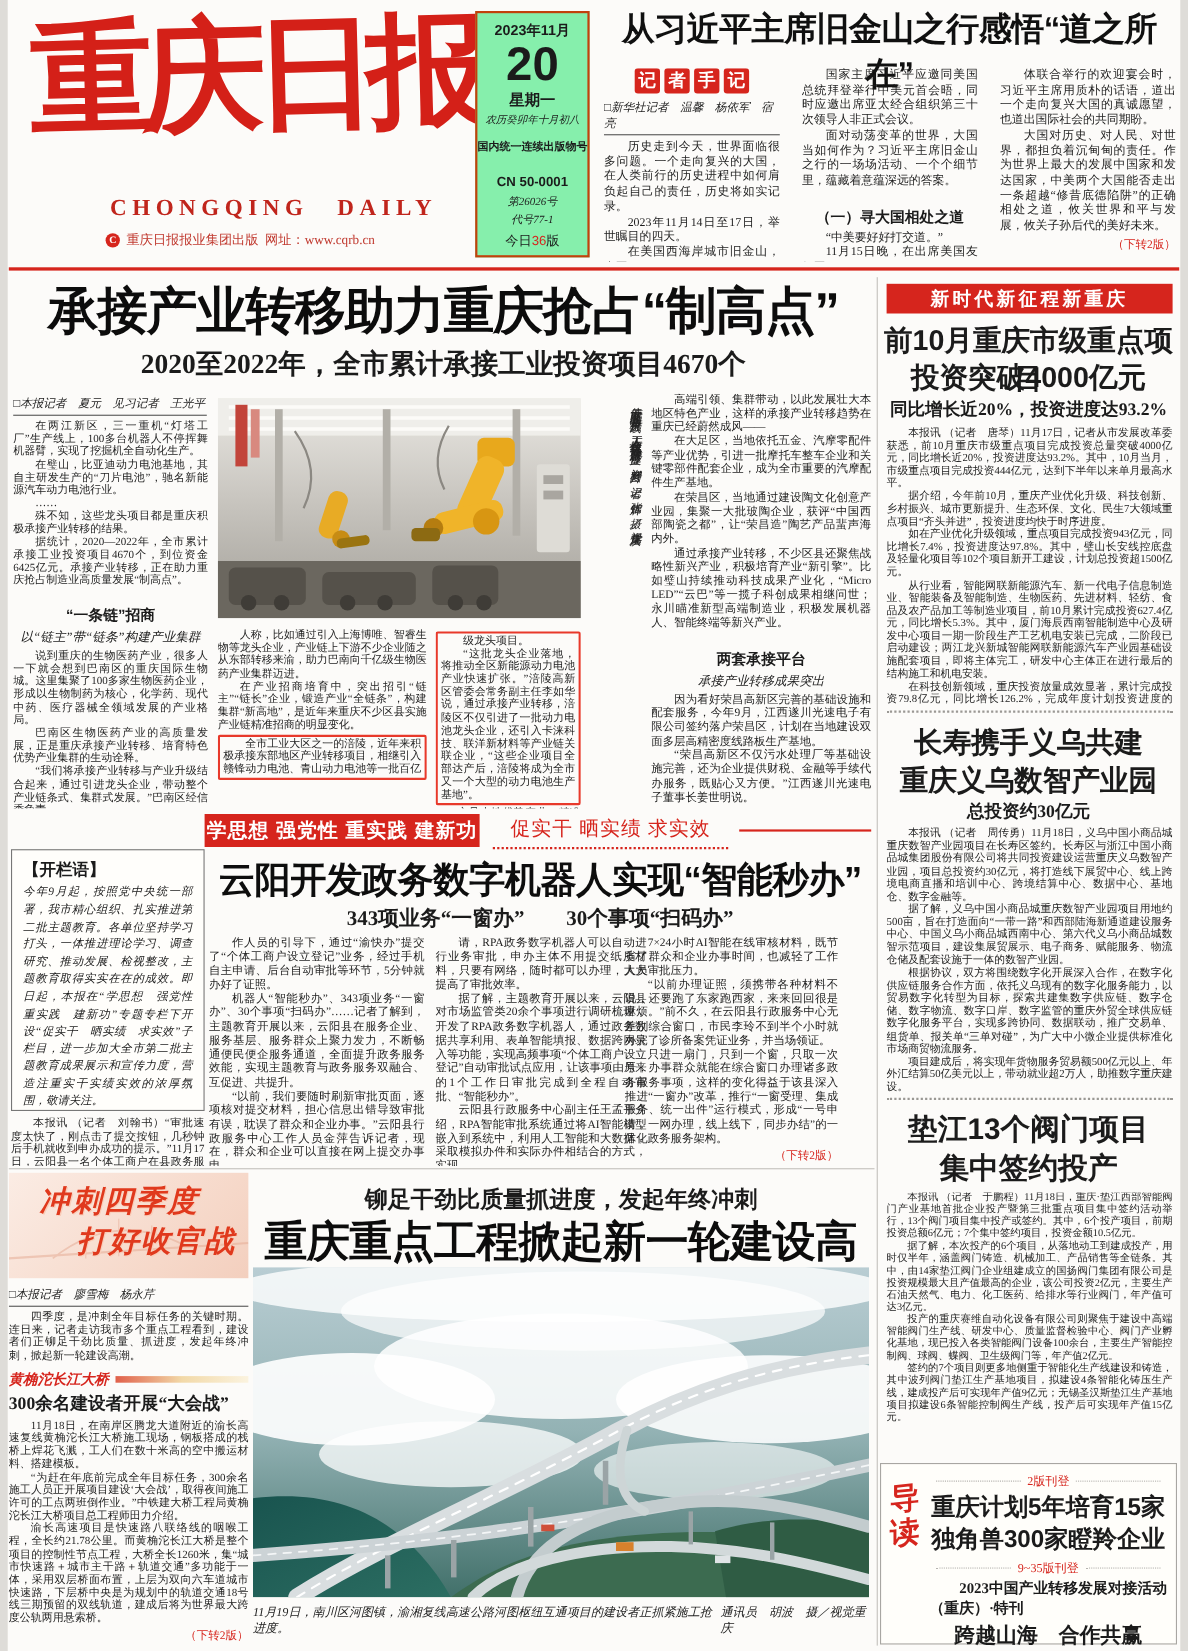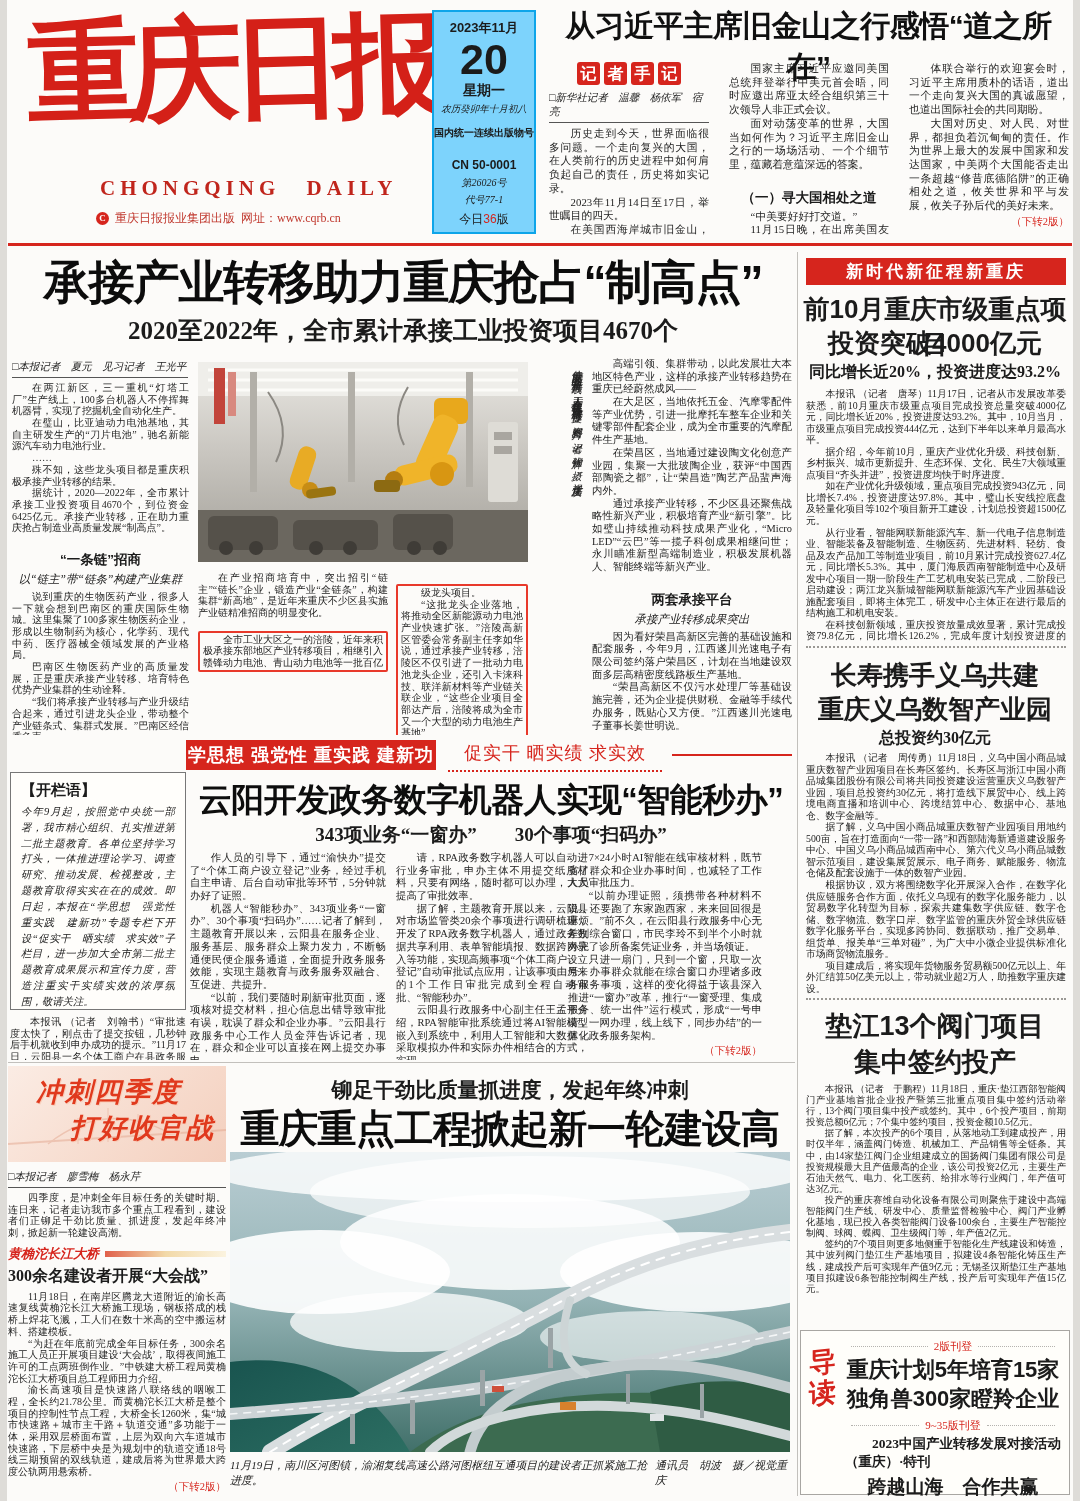--- a/index.html
+++ b/index.html
@@ -23,21 +23,21 @@
   .t10 p{font-size:10px;line-height:1.17;}
   .t98 p{font-size:9.8px;line-height:1.18;}
   .t94 p{font-size:9.4px;line-height:1.18;}
 
   .colhead{font-weight:bold;text-align:center;font-size:13.5px;margin:17px 0 3px;font-family:"Liberation Sans",sans-serif;}
   .colsub{text-align:center;font-size:11.5px;margin:0 0 4px;color:#222;font-style:italic;}
   .turnmark{color:#d6251d;text-align:right;font-size:10.5px;margin-top:2px;}
   .byline{font-size:10.5px;color:#222;}
   .hairline{border-bottom:1px solid #555;padding-bottom:3px;margin-bottom:4px;}
 
-  .red-box{border:2.5px solid #e8392b;border-radius:2px;padding:1px 3px;margin:12px 0;}
+  .red-box{border:2.5px solid #e8392b;border-radius:2px;padding:1px 3px;margin:2px 0;}
 
   .badge-char{display:inline-block;width:23px;height:23px;background:#d6251d;color:#fff;border-radius:3px;
         margin:0 2px;font-size:16px;line-height:23px;text-align:center;font-weight:bold;
         font-family:"Liberation Sans",sans-serif;}
 
   .dotline{border-top:2px dotted #9a9894;}
 
   .daodu-tag{display:flex;align-items:center;color:#d6251d;font-size:11px;white-space:nowrap;margin:2px 0;}
   .daodu-tag:before,.daodu-tag:after{content:"";flex:1;border-top:1.5px dotted #b5b3af;margin:0 6px;}
 
@@ -55,21 +55,21 @@
   <div class="abs edge" style="left:1073px;top:0;width:7px;height:1501px;"></div>
 
   <div class="abs masthead-title" style="left:28px;top:6px;width:410px;height:168px;">重庆日报</div>
   <div class="abs serif" style="left:100px;top:176px;width:300px;font-size:21px;font-weight:bold;color:#c0251c;letter-spacing:5px;word-spacing:16px;">CHONGQING DAILY</div>
   <div class="abs" style="left:96px;top:210px;width:330px;font-size:12px;color:#c0392f;display:flex;align-items:center;gap:6px;">
     <span style="display:inline-block;width:13px;height:13px;border-radius:50%;background:#d6251d;color:#fff;font-size:9px;line-height:13px;text-align:center;font-weight:bold;">C</span>
     <span>重庆日报报业集团出版</span>
     <span>网址：www.cqrb.cn</span>
   </div>
 
-  <div class="abs center" style="left:432px;top:10px;width:100px;height:220px;border:2px solid #0ea5e9;background:#7dd3fc;">
+  <div class="abs center" style="left:432px;top:10px;width:100px;height:220px;border:2px solid #c2410c;background:#86efac;">
     <div class="sans" style="font-size:13px;font-weight:bold;margin-top:7px;">2023年11月</div>
     <div class="sans" style="font-size:43px;font-weight:bold;line-height:1.05;">20</div>
     <div class="sans" style="font-size:14px;font-weight:bold;">星期一</div>
     <div class="serif" style="font-size:9.5px;margin-top:3px;font-style:italic;">农历癸卯年十月初八</div>
     <div class="sans" style="font-size:10px;font-weight:bold;margin-top:10px;">国内统一连续出版物号</div>
     <div class="sans" style="font-size:12px;font-weight:bold;margin-top:18px;">CN 50-0001</div>
     <div class="serif" style="font-size:10px;margin-top:4px;font-style:italic;">第26026号</div>
     <div class="serif" style="font-size:10px;margin-top:3px;font-style:italic;">代号77-1</div>
     <div class="sans" style="font-size:12px;font-weight:normal;margin-top:4px;">
       <span>今日</span><span class="red">36</span><span>版</span>
@@ -192,20 +192,21 @@
           <rect x="296" y="70" width="18" height="8" fill="#a9a6a0"></rect>
           <rect x="296" y="84" width="18" height="8" fill="#a9a6a0"></rect>
         </g>
     </svg>
   </div>
 
   <div class="abs clip" style="left:534px;top:362px;width:52px;height:306px;writing-mode:vertical-rl;font-size:10.5px;line-height:1.85;letter-spacing:1px;color:#222;font-style:italic;">位于两江新区的三一重机生产线，工人正在合车线机器人自动涂胶工位作业。（资料图片）　记者　张锦辉　摄／视觉重庆</div>
 
   <div class="abs clip dense t10" style="left:198px;top:572px;width:190px;height:163px;">
     <div>
+        <p>人称，比如通过引入上海博唯、智睿生物等龙头企业，产业链上下游不少企业随之从东部转移来渝，助力巴南向千亿级生物医药产业集群迈进。</p>
         <p>在产业招商培育中，突出招引“链主”“链长”企业，锻造产业“全链条”，构建集群“新高地”，是近年来重庆不少区县实施产业链精准招商的明显变化。</p>
       </div>
     <div class="red-box">
         <p>全市工业大区之一的涪陵，近年来积极承接东部地区产业转移项目，相继引入赣锋动力电池、青山动力电池等一批百亿</p>
       </div>
   </div>
   <div class="abs clip dense t10" style="left:396px;top:572px;width:132px;height:163px;">
     <div class="red-box">
         <p>级龙头项目。</p>
         <p>“这批龙头企业落地，将推动全区新能源动力电池产业快速扩张。”涪陵高新区管委会常务副主任李如华说，通过承接产业转移，涪陵区不仅引进了一批动力电池龙头企业，还引入卡涞科技、联洋新材料等产业链关联企业，“这些企业项目全部达产后，涪陵将成为全市又一个大型的动力电池生产基地”。</p>

